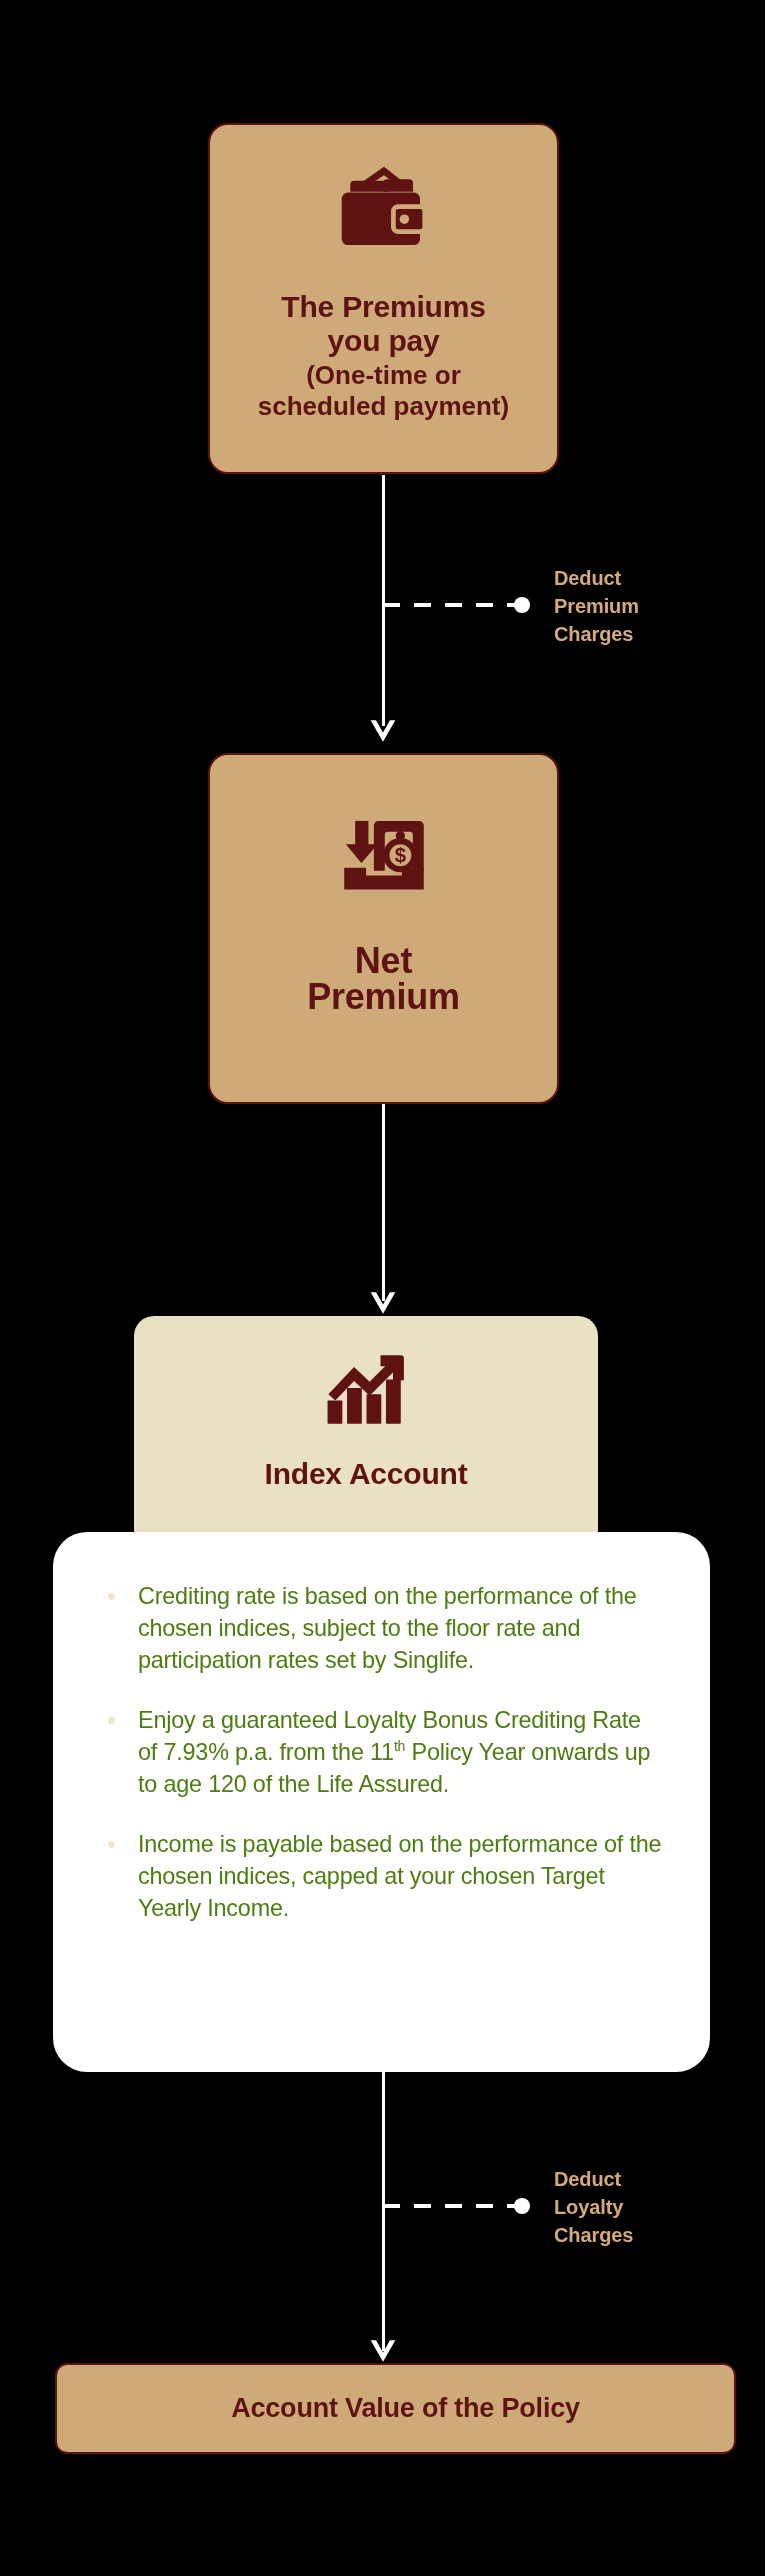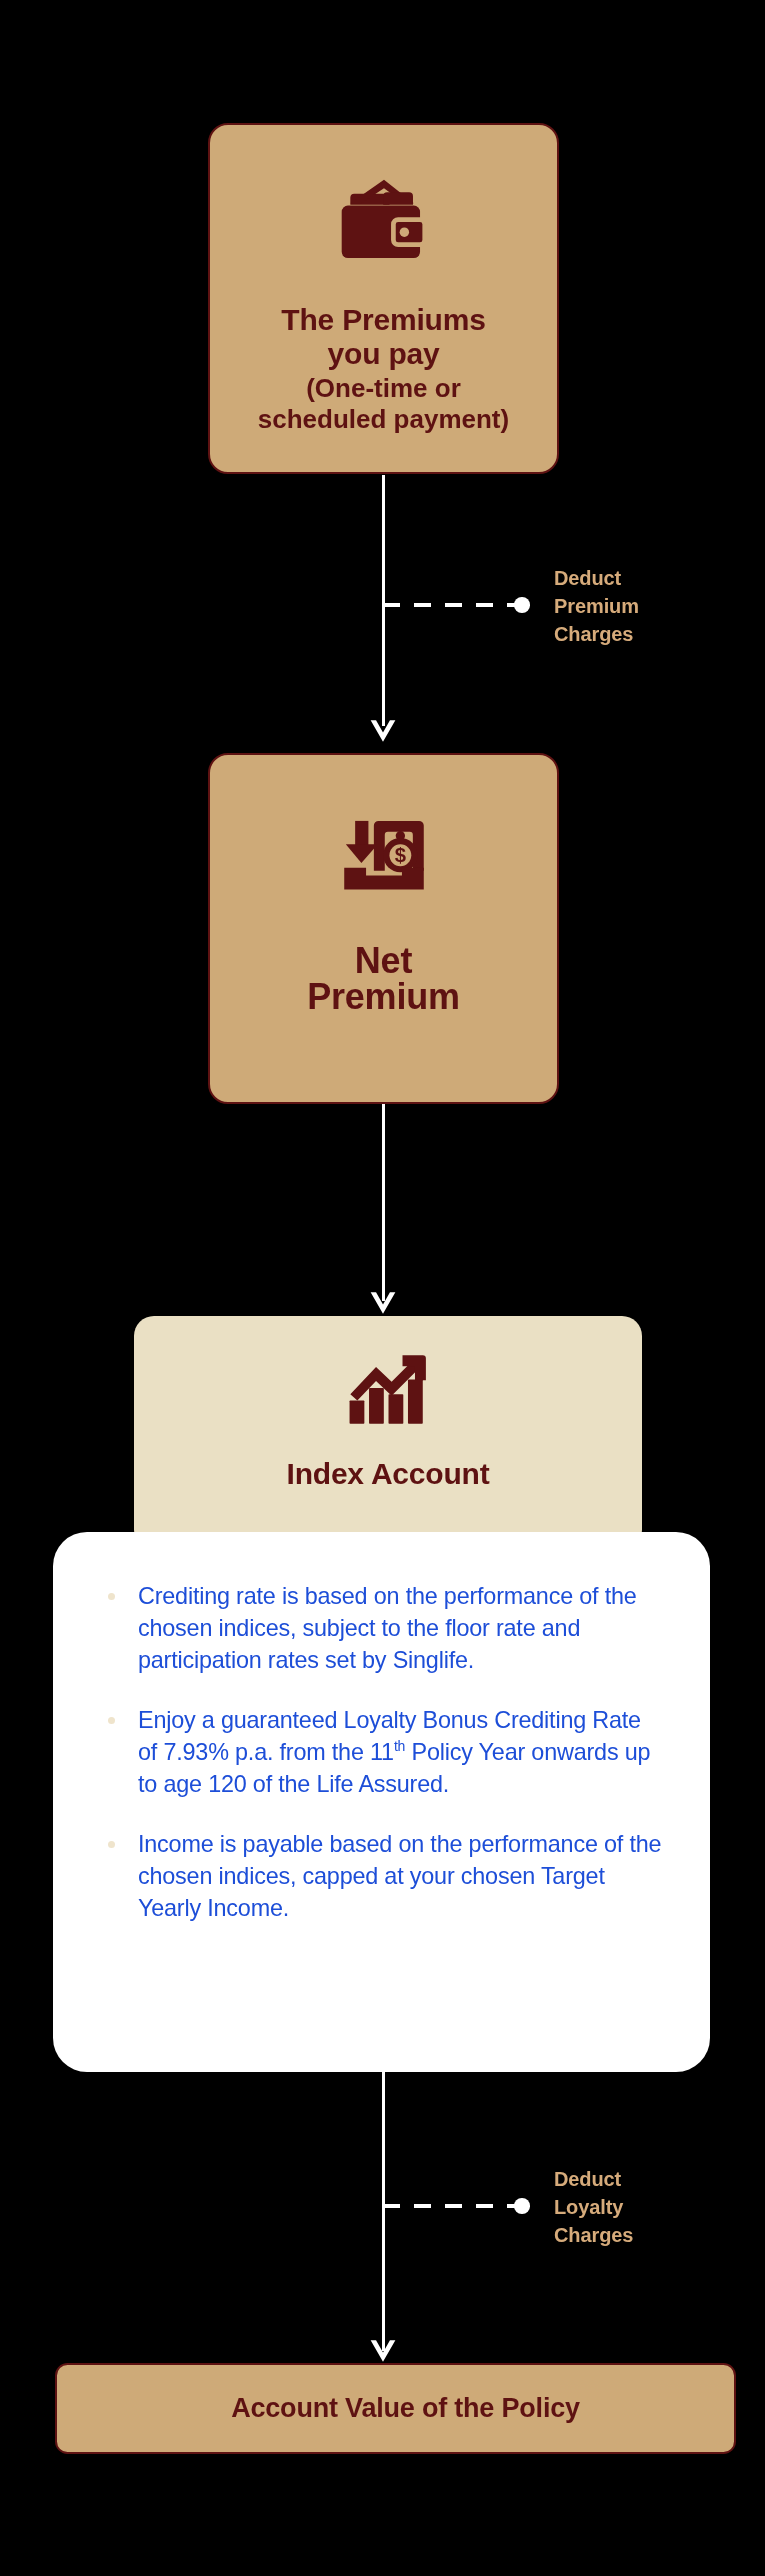--- a/index.html
+++ b/index.html
@@ -38,39 +38,39 @@
   }
 
   
   .card-premium {
     left: 208px;
     top: 123px;
     width: 351px;
     height: 351px;
     background: #CEAA78;
     border: 2.3px solid #5E1212;
-    padding-top: 50px;
+    padding-top: 37px;
   }
 
   
   .card-net {
     left: 208px;
     top: 753px;
     width: 351px;
     height: 351px;
     background: #CEAA78;
     border: 2.3px solid #5E1212;
     padding-top: 55px;
   }
 
   
   .card-index {
     left: 134px;
     top: 1316px;
-    width: 508px;
+    width: 464px;
     height: 234px;
     background: #EAE0C4;
     border: none;
     border-radius: 20px;
     padding-top: 36px;
     z-index: 3;
   }
 
   .icon-wrap {
     display: block;
@@ -122,21 +122,21 @@
     z-index: 5;
   }
   .bullet-list {
     margin: 0;
     padding: 0;
     list-style: none;
   }
   .bullet-item {
     position: relative;
     padding-left: 41px;
-    color: #1d4ed8;
+    color: #4d7c0f;
     font-size: 23.4px;
     line-height: 32px;
     margin-bottom: 28px;
     letter-spacing: -0.2px;
   }
   .bullet-item:last-child { margin-bottom: 0; }
   .bullet-item::before {
     content: "";
     position: absolute;
     left: 11px;

